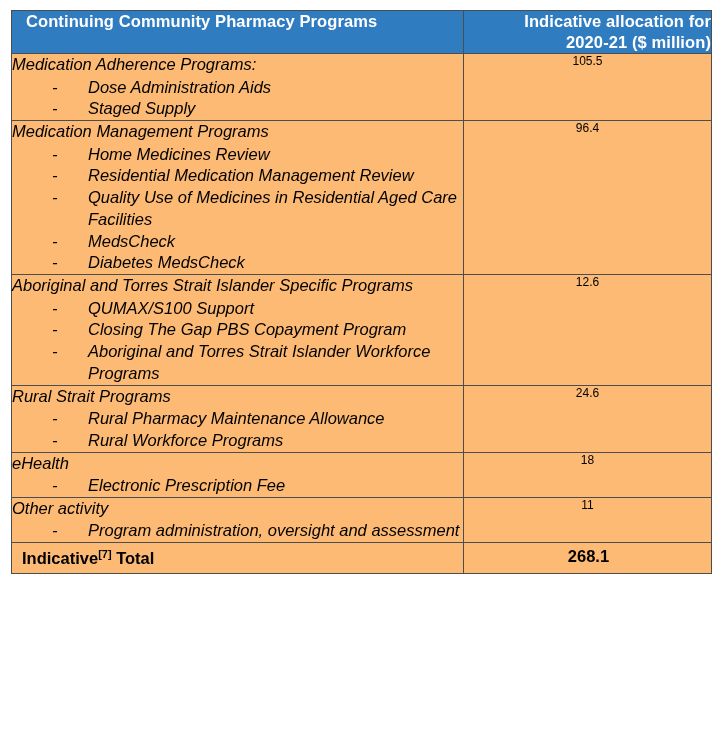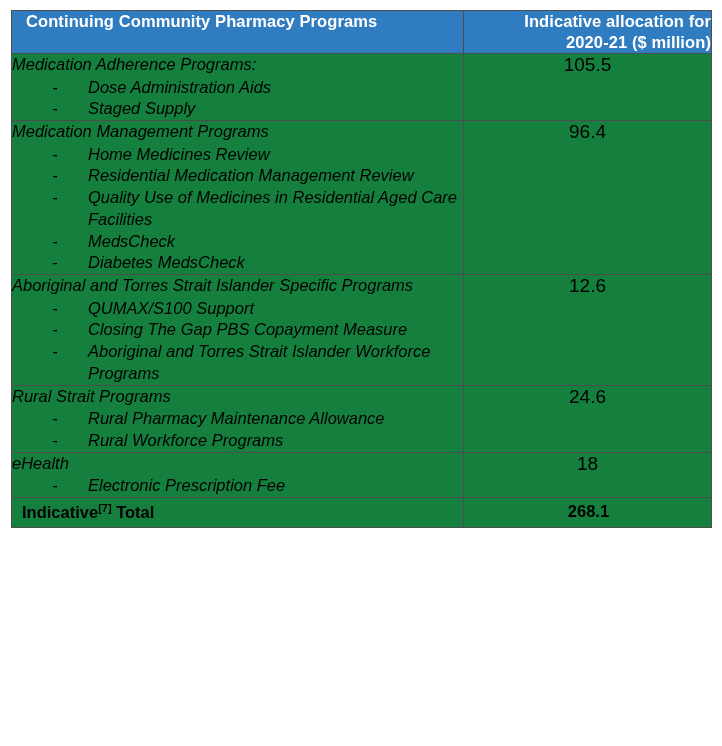--- a/index.html
+++ b/index.html
@@ -20,21 +20,21 @@
     height: 746px;
     box-sizing: border-box;
   }
   table.alloc-table {
     position: absolute;
     left: 11px;
     top: 10px;
     width: 700px;
     border-collapse: collapse;
     table-layout: fixed;
-    background: #15803d;
+    background: #fdba74;
   }
   table.alloc-table col.c1 { width: 452px; }
   table.alloc-table col.c2 { width: 248px; }
 
   table.alloc-table th,
   table.alloc-table td {
     border: 1px solid #4d4d4d;
     vertical-align: top;
     padding: 0;
   }
@@ -72,21 +72,21 @@
     padding-left: 76px;
     margin: 0 0 0 0;
     line-height: 1.32;
   }
   ul.sub li .dash {
     position: absolute;
     left: 40px;
     top: 0;
   }
   td.num {
-    font-size: 19px;
+    font-size: 12px;
     text-align: center;
     vertical-align: middle;
     padding: 6px 8px;
   }
   tr.total td {
     font-size: 16.5px;
     padding: 4px 8px 5px 10px;
   }
   tr.total td.label {
     font-weight: bold;
@@ -145,21 +145,21 @@
           </ul>
         </td>
         <td class="num">96.4</td>
       </tr>
 
       <tr>
         <td class="cat">
           <span class="cat-title">Aboriginal and Torres Strait Islander Specific Programs</span>
           <ul class="sub">
             <li><span class="dash">-</span><span>QUMAX/S100 Support</span></li>
-            <li><span class="dash">-</span><span>Closing The Gap PBS Copayment Measure</span></li>
+            <li><span class="dash">-</span><span>Closing The Gap PBS Copayment Program</span></li>
             <li><span class="dash">-</span><span>Aboriginal and Torres Strait Islander Workforce Programs</span></li>
           </ul>
         </td>
         <td class="num">12.6</td>
       </tr>
 
       <tr>
         <td class="cat">
           <span class="cat-title">Rural Strait Programs</span>
           <ul class="sub">
@@ -173,20 +173,29 @@
       <tr>
         <td class="cat">
           <span class="cat-title">eHealth</span>
           <ul class="sub">
             <li><span class="dash">-</span><span>Electronic Prescription Fee</span></li>
           </ul>
         </td>
         <td class="num">18</td>
       </tr>
 
+      <tr>
+        <td class="cat">
+          <span class="cat-title">Other activity</span>
+          <ul class="sub">
+            <li><span class="dash">-</span><span>Program administration, oversight and assessment</span></li>
+          </ul>
+        </td>
+        <td class="num">11</td>
+      </tr>
 
       <tr class="total">
         <td class="label"><span class="nowrap"><span>Indicative</span><span class="sup">[7]</span><span> Total</span></span></td>
         <td class="num">268.1</td>
       </tr>
 
     </tbody>
   </table>
 </div>
 

